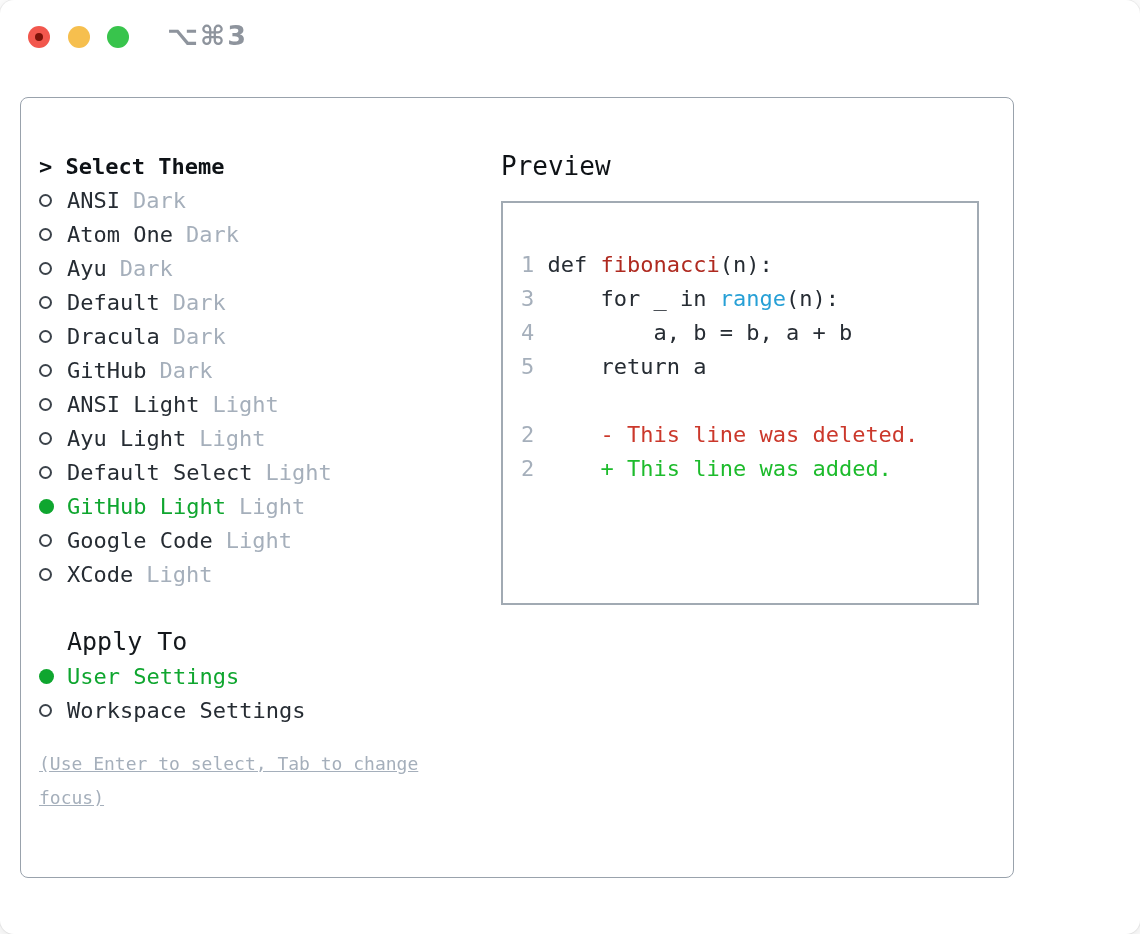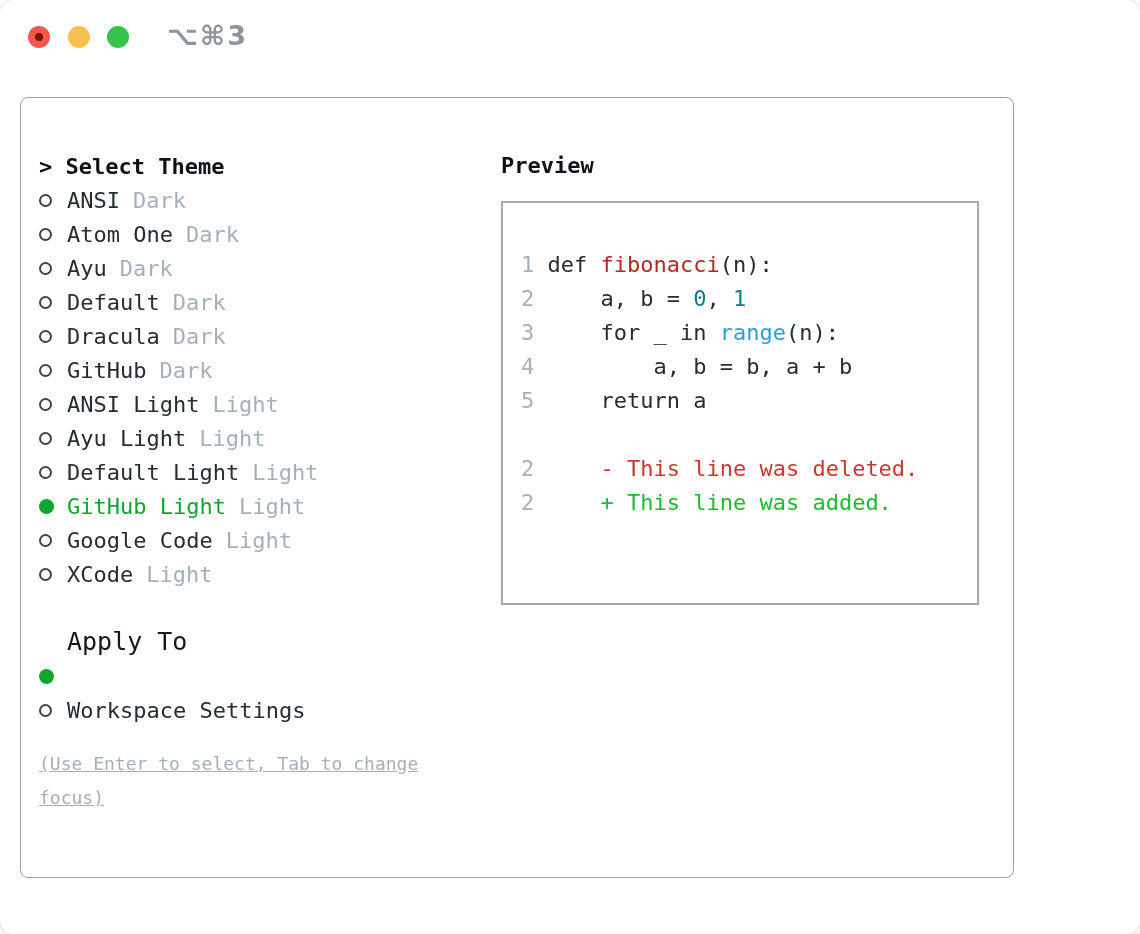--- a/index.html
+++ b/index.html
@@ -38,21 +38,21 @@
   .radio { width:13px; height:13px; border:2px solid #3c434b; border-radius:50%; }
   .radio.sel { width:15px; height:15px; border:none; background:var(--green); }
   .theme-name {}
   .theme-name.sel { color:var(--green); }
   .variant { color:var(--muted); margin-left:13px; }
   .section-label { margin-left:28px; margin-top:34px; height:34px; line-height:34px; font-size:25px; color:#14181c; white-space:pre; }
   .hint { margin-top:20px; width:414px; font-size:18px; line-height:34px; color:var(--muted);text-decoration:underline; }
 
   
   .preview-area { position:absolute; left:480px; top:51px; }
-  .preview-label { height:34px; line-height:34px; font-size:22px; font-weight:bold; color:#0e1216; }
+  .preview-label { height:34px; line-height:34px; font-size:26px; font-weight:normal; color:#0e1216; }
   .preview-box {
     margin-top:18px; width:478px; height:404px;
     border:2px solid #a1aab3; background:#fff;
     padding:45px 0 0 18px; overflow:hidden;
   }
   .code-line { height:34px; line-height:34px; font-size:22px; white-space:pre; }
   .ln { color:var(--muted); }
   .seg-code     { color:var(--dark); }
   .seg-function { color:var(--func-red); }
   .seg-number   { color:var(--teal); }
@@ -82,42 +82,41 @@
 
       <div id="theme-rows">
           <div class="row"><span class="icon-cell"><span class="radio"></span></span><span class="theme-name">ANSI</span><span class="variant">Dark</span></div>
           <div class="row"><span class="icon-cell"><span class="radio"></span></span><span class="theme-name">Atom One</span><span class="variant">Dark</span></div>
           <div class="row"><span class="icon-cell"><span class="radio"></span></span><span class="theme-name">Ayu</span><span class="variant">Dark</span></div>
           <div class="row"><span class="icon-cell"><span class="radio"></span></span><span class="theme-name">Default</span><span class="variant">Dark</span></div>
           <div class="row"><span class="icon-cell"><span class="radio"></span></span><span class="theme-name">Dracula</span><span class="variant">Dark</span></div>
           <div class="row"><span class="icon-cell"><span class="radio"></span></span><span class="theme-name">GitHub</span><span class="variant">Dark</span></div>
           <div class="row"><span class="icon-cell"><span class="radio"></span></span><span class="theme-name">ANSI Light</span><span class="variant">Light</span></div>
           <div class="row"><span class="icon-cell"><span class="radio"></span></span><span class="theme-name">Ayu Light</span><span class="variant">Light</span></div>
-          <div class="row"><span class="icon-cell"><span class="radio"></span></span><span class="theme-name">Default Light</span><span class="variant">Light</span></div>
+          <div class="row"><span class="icon-cell"><span class="radio"></span></span><span class="theme-name">Default Select</span><span class="variant">Light</span></div>
           <div class="row"><span class="icon-cell"><span class="radio sel"></span></span><span class="theme-name sel">GitHub Light</span><span class="variant">Light</span></div>
           <div class="row"><span class="icon-cell"><span class="radio"></span></span><span class="theme-name">Google Code</span><span class="variant">Light</span></div>
           <div class="row"><span class="icon-cell"><span class="radio"></span></span><span class="theme-name">XCode</span><span class="variant">Light</span></div>
         </div>
 
       <div class="section-label">Apply To</div>
 
       <div id="apply-rows">
-          <div class="row"><span class="icon-cell"><span class="radio sel"></span></span></div>
+          <div class="row"><span class="icon-cell"><span class="radio sel"></span></span><span class="theme-name sel">User Settings</span></div>
           <div class="row"><span class="icon-cell"><span class="radio"></span></span><span class="theme-name">Workspace Settings</span></div>
         </div>
 
       <div class="hint">(Use Enter to select, Tab to change focus)</div>
     </div>
 
     <div class="preview-area">
       <div class="preview-label">Preview</div>
       <div class="preview-box">
         <div id="preview-lines">
             <div class="code-line"><span class="ln">1</span><span class="seg-code"> def </span><span class="seg-function">fibonacci</span><span class="seg-code">(n):</span></div>
-            <div class="code-line"><span class="ln">2</span><span class="seg-code">     a, b = </span><span class="seg-number">0</span><span class="seg-code">, </span><span class="seg-number">1</span></div>
             <div class="code-line"><span class="ln">3</span><span class="seg-code">     for _ in </span><span class="seg-builtin">range</span><span class="seg-code">(n):</span></div>
             <div class="code-line"><span class="ln">4</span><span class="seg-code">         a, b = b, a + b</span></div>
             <div class="code-line"><span class="ln">5</span><span class="seg-code">     return a</span></div>
             <div class="code-line"><span class="ln"></span></div>
             <div class="code-line"><span class="ln">2</span><span class="seg-deleted">     - This line was deleted.</span></div>
             <div class="code-line"><span class="ln">2</span><span class="seg-added">     + This line was added.</span></div>
           </div>
       </div>
     </div>
 

